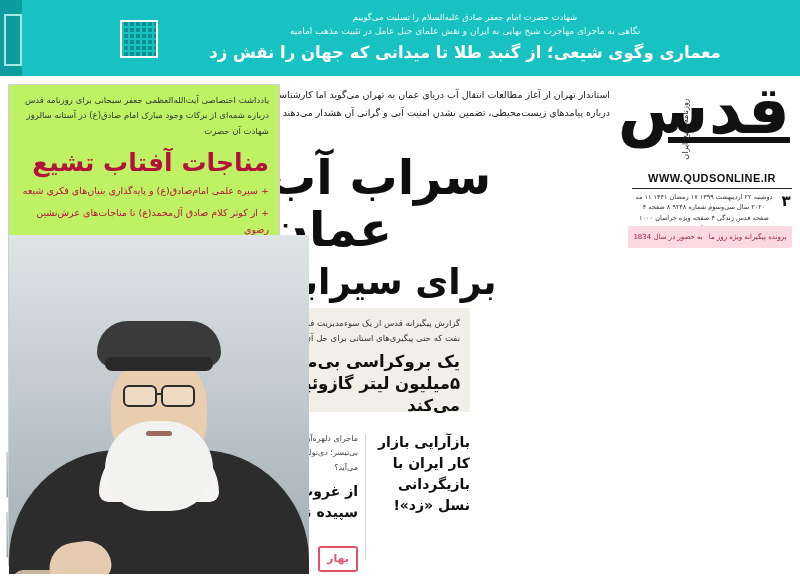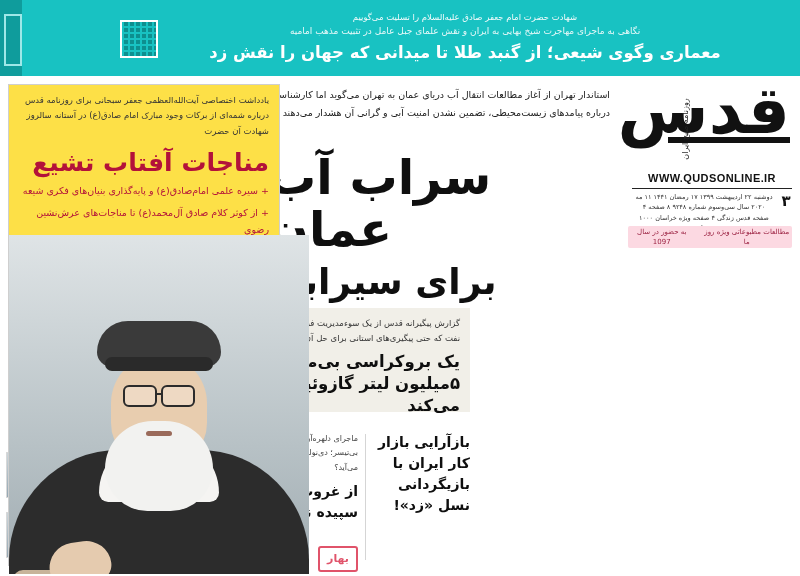--- a/index.html
+++ b/index.html
@@ -396,21 +396,21 @@
     width: 1px;
     background: #d5d5d5;
   }
 
   
   .left-article {
     position: absolute;
     top: 84px; left: 8px;
     width: 272px; height: 482px;
     border: 1px solid #cfcfcf;
-    background: #fde047;
+    background: #bef264;
     direction: rtl;
   }
   .la-kicker {
     padding: 8px 10px 0 10px;
     font-size: 8.5px;
     line-height: 1.8;
     color: #333;
     text-align: right;
   }
   .la-title {
@@ -570,22 +570,22 @@
   <div class="masthead">
     <div class="logo-wrap">
       <div class="logo-main">قدس</div>
       <div class="logo-sub">روزنامه صبح ایران</div>
     </div>
     <div class="logo-url">WWW.QUDSONLINE.IR</div>
     <div class="logo-rule"></div>
     <div class="page-num">۳</div>
     <div class="issue-line">دوشنبه ۲۲ اردیبهشت ۱۳۹۹   ۱۷ رمضان ۱۴۴۱   ۱۱ مه ۲۰۲۰   سال سی‌وسوم   شماره ۹۲۴۸   ۸ صفحه   ۴ صفحه قدس زندگی   ۴ صفحه ویژه خراسان   ۱۰۰۰ تومان</div>
     <div class="pink-bar">
-      <div class="pb-text">مطالعات مطبوعاتی ویژه روز ما</div>
-      <div class="pb-text">به حضور در سال 1097</div>
+      <div class="pb-text">پرونده پیگیرانه ویژه روز ما</div>
+      <div class="pb-text">به حضور در سال 1834</div>
     </div>
   </div>
 
   <div class="lead-kicker">استاندار تهران از آغاز مطالعات انتقال آب دریای عمان به تهران می‌گوید اما کارشناسان درباره پیامدهای زیست‌محیطی، تضمین نشدن امنیت آبی و گرانی آن هشدار می‌دهند</div>
 
   <div class="main-headline">
     <div class="mh-l1">سراب آب عمان</div>
     <div class="mh-l2">برای سیرابیِ پایتخت</div>
     <div class="mh-mark">۵</div>
   </div>

